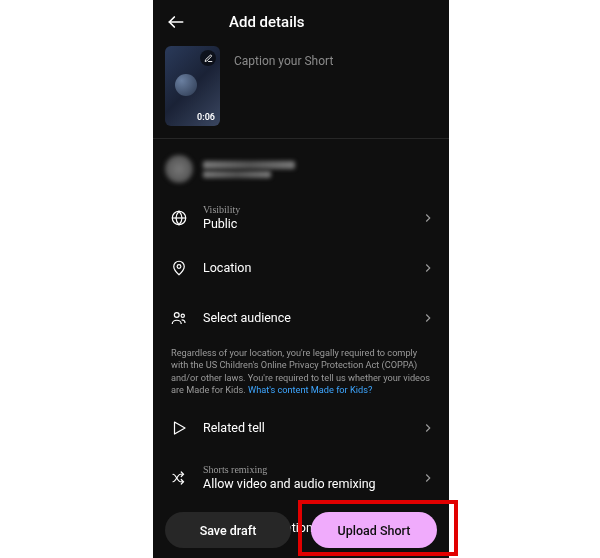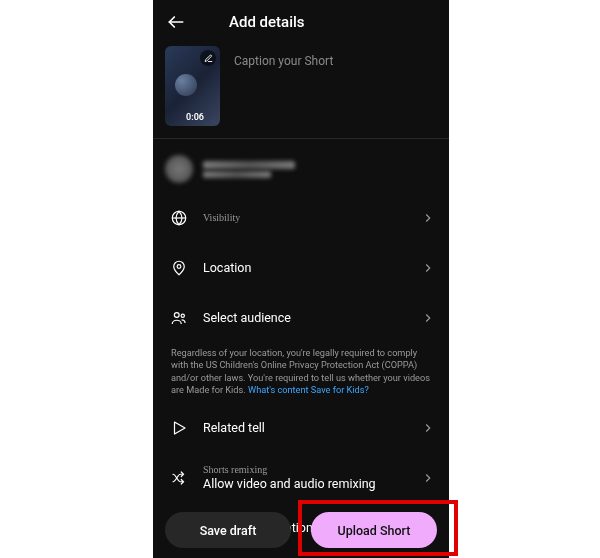--- a/index.html
+++ b/index.html
@@ -5,21 +5,21 @@
   html,body{margin:0;padding:0;background:#fff;font-family:Roboto,"Helvetica Neue",Arial,sans-serif;}
   .stage{width:600px;height:558px;position:relative;background:#fff;}
   .phone{position:absolute;left:153px;top:0;width:296px;height:558px;background:#0f0f0f;color:#fff;overflow:hidden;}
   .header{display:flex;align-items:center;height:44px;padding:0 12px;}
   .back{width:22px;height:22px;display:flex;align-items:center;justify-content:center;margin-right:14px;color:#fff;}
   .title{font-size:15px;font-weight:500;color:#fff;margin-left:28px;}
   .hero{display:flex;padding:2px 12px 12px 12px;}
   .thumb{width:55px;height:80px;border-radius:6px;background:linear-gradient(135deg,#2a3a5a 0%,#1a2236 50%,#3a4660 100%);position:relative;overflow:hidden;flex:0 0 auto;}
   .thumb::before{content:"";position:absolute;left:10px;top:28px;width:22px;height:22px;border-radius:50%;background:radial-gradient(circle at 30% 30%,#6a7fa0,#2b384f);}
   .pencil-badge{position:absolute;right:4px;top:4px;width:16px;height:16px;border-radius:50%;background:rgba(0,0,0,.55);display:flex;align-items:center;justify-content:center;}
-  .dur{position:absolute;right:16px;bottom:4px;font-size:9px;font-weight:600;color:#fff;}
+  .dur{position:absolute;right:5px;bottom:4px;font-size:9px;font-weight:600;color:#fff;}
   .caption-ph{margin-left:14px;padding-top:8px;font-size:12px;color:#8a8a8a;}
   .divider{height:1px;background:#272727;margin:0 0 10px 0;}
   .channel{display:flex;align-items:center;padding:6px 12px 10px 12px;}
   .avatar{width:28px;height:28px;border-radius:50%;background:radial-gradient(circle,#777,#444);filter:blur(2px);}
   .ch-text{margin-left:10px;display:flex;flex-direction:column;gap:2px;}
   .blur-line{background:linear-gradient(90deg,#7a7a7a,#555,#7a7a7a);border-radius:2px;filter:blur(2px);}
   .bl1{width:92px;height:8px;}
   .bl2{width:68px;height:7px;}
   .rows{padding:0 4px;}
   .row{display:flex;align-items:center;padding:8px 10px;min-height:34px;}
@@ -81,20 +81,21 @@
       <div class="row">
         <div class="icon">
             <svg width="18" height="18" viewBox="0 0 24 24" fill="none" stroke="currentColor" stroke-width="1.6">
               <circle cx="12" cy="12" r="9"></circle>
               <path d="M3 12h18"></path>
               <path d="M12 3c2.5 2.7 4 5.7 4 9s-1.5 6.3-4 9c-2.5-2.7-4-5.7-4-9s1.5-6.3 4-9z"></path>
             </svg>
           </div>
         <div class="labels">
           <span class="sup">Visibility</span>
+          <span class="main">Public</span>
         </div>
         <div class="chev">
             <svg width="14" height="14" viewBox="0 0 24 24" fill="none" stroke="currentColor" stroke-width="2">
               <polyline points="9 18 15 12 9 6"></polyline>
             </svg>
           </div>
       </div>
 
       <div class="row">
         <div class="icon">
@@ -126,21 +127,21 @@
             <span class="main">Select audience</span>
           </div>
         <div class="chev">
             <svg width="14" height="14" viewBox="0 0 24 24" fill="none" stroke="currentColor" stroke-width="2">
               <polyline points="9 18 15 12 9 6"></polyline>
             </svg>
           </div>
       </div>
 
       <div class="legal">
-        <span>Regardless of your location, you're legally required to comply with the US Children's Online Privacy Protection Act (COPPA) and/or other laws. You're required to tell us whether your videos are Made for Kids. </span><span class="link">What's content Save for Kids?</span>
+        <span>Regardless of your location, you're legally required to comply with the US Children's Online Privacy Protection Act (COPPA) and/or other laws. You're required to tell us whether your videos are Made for Kids. </span><span class="link">What's content Made for Kids?</span>
       </div>
 
       <div class="row">
         <div class="icon">
             <svg width="18" height="18" viewBox="0 0 24 24" fill="none" stroke="currentColor" stroke-width="1.6" stroke-linejoin="round">
               <polygon points="6 4 20 12 6 20 6 4"></polygon>
             </svg>
           </div>
         <div class="labels">
             <span class="main">Related tell</span>

